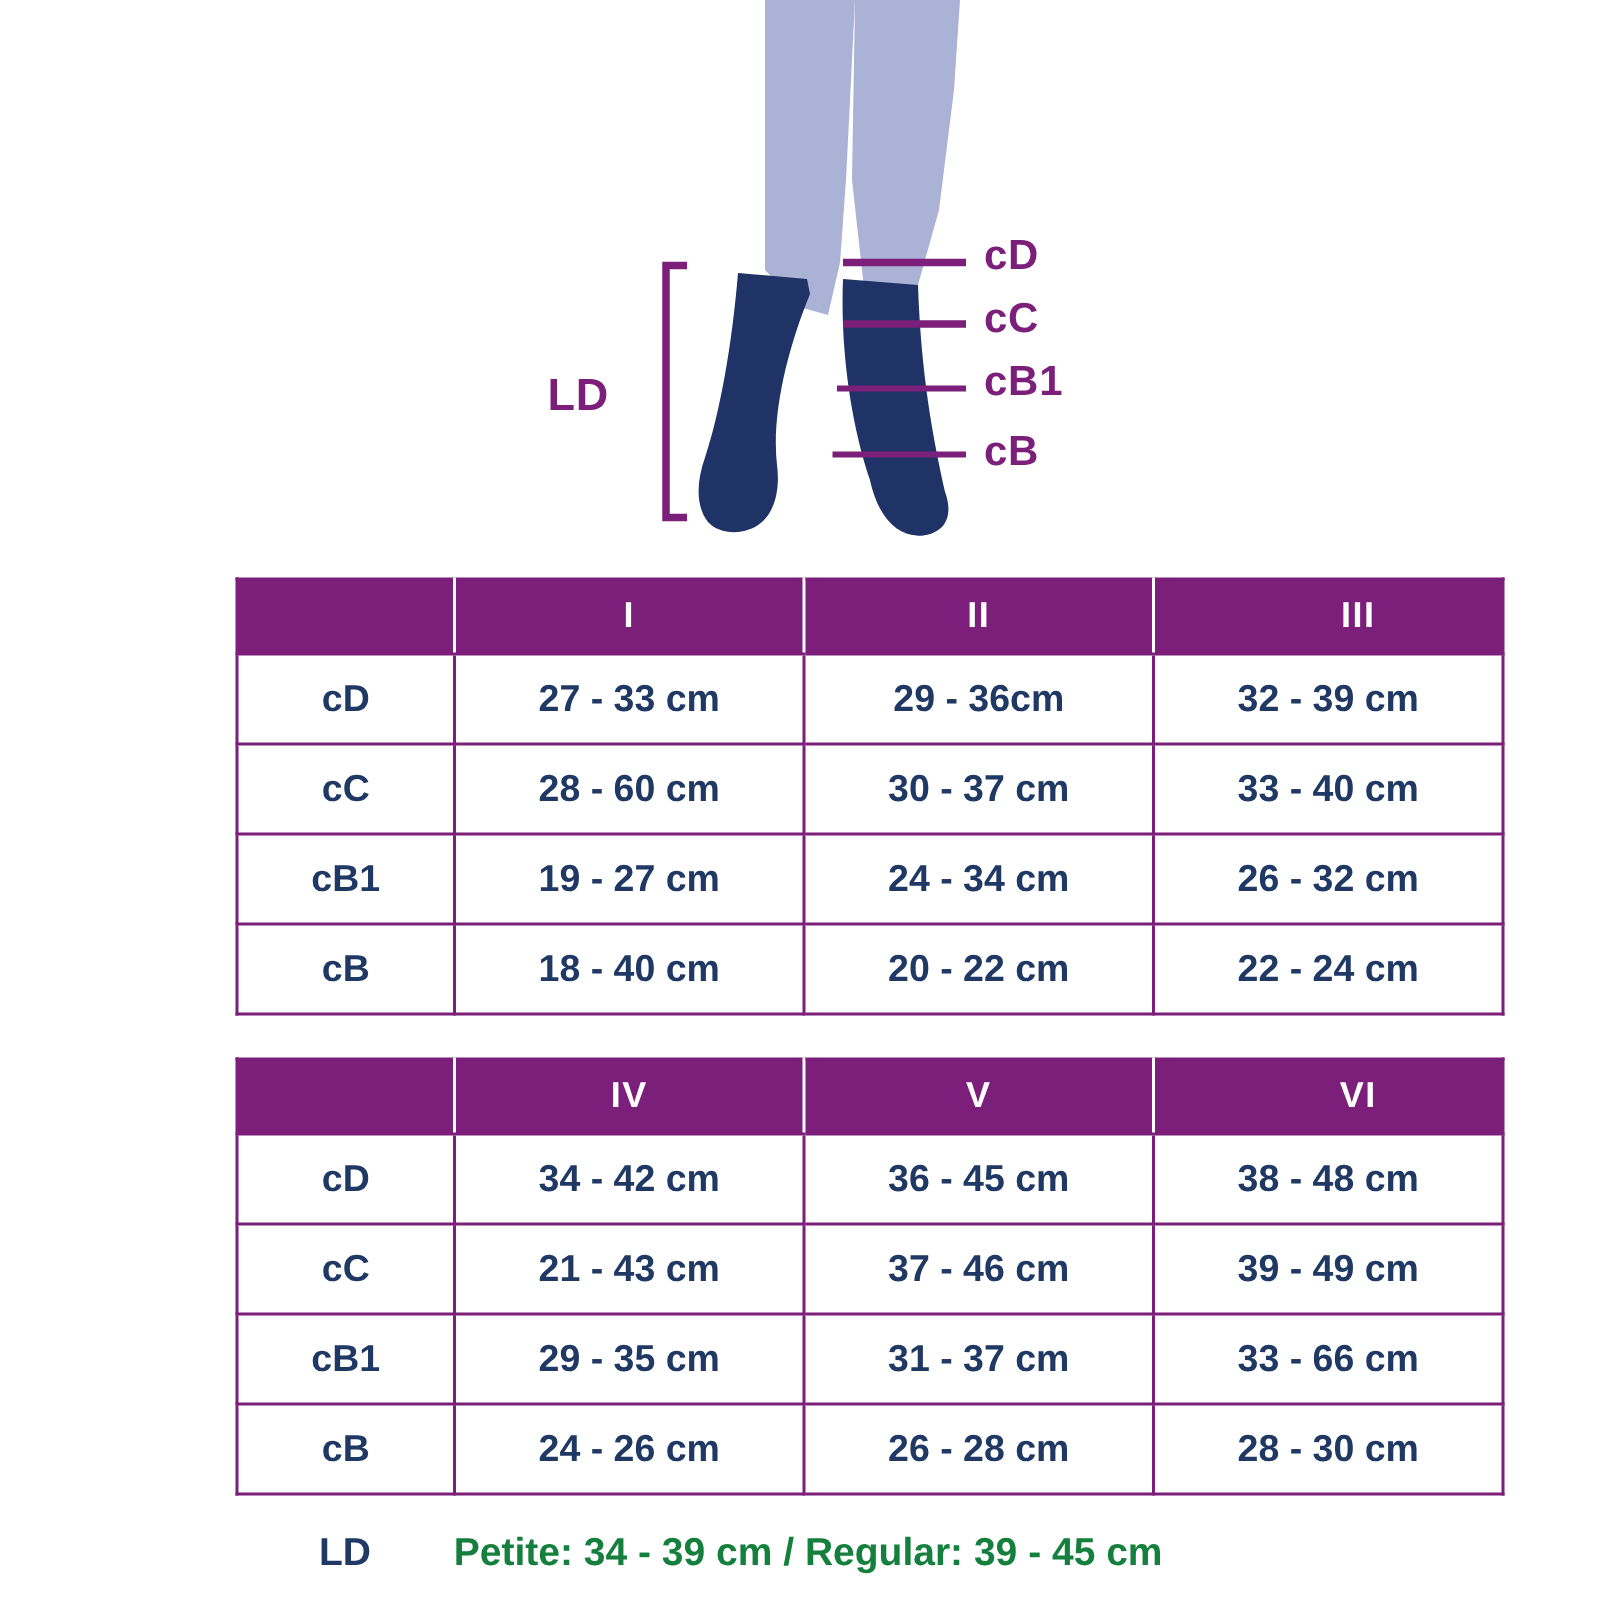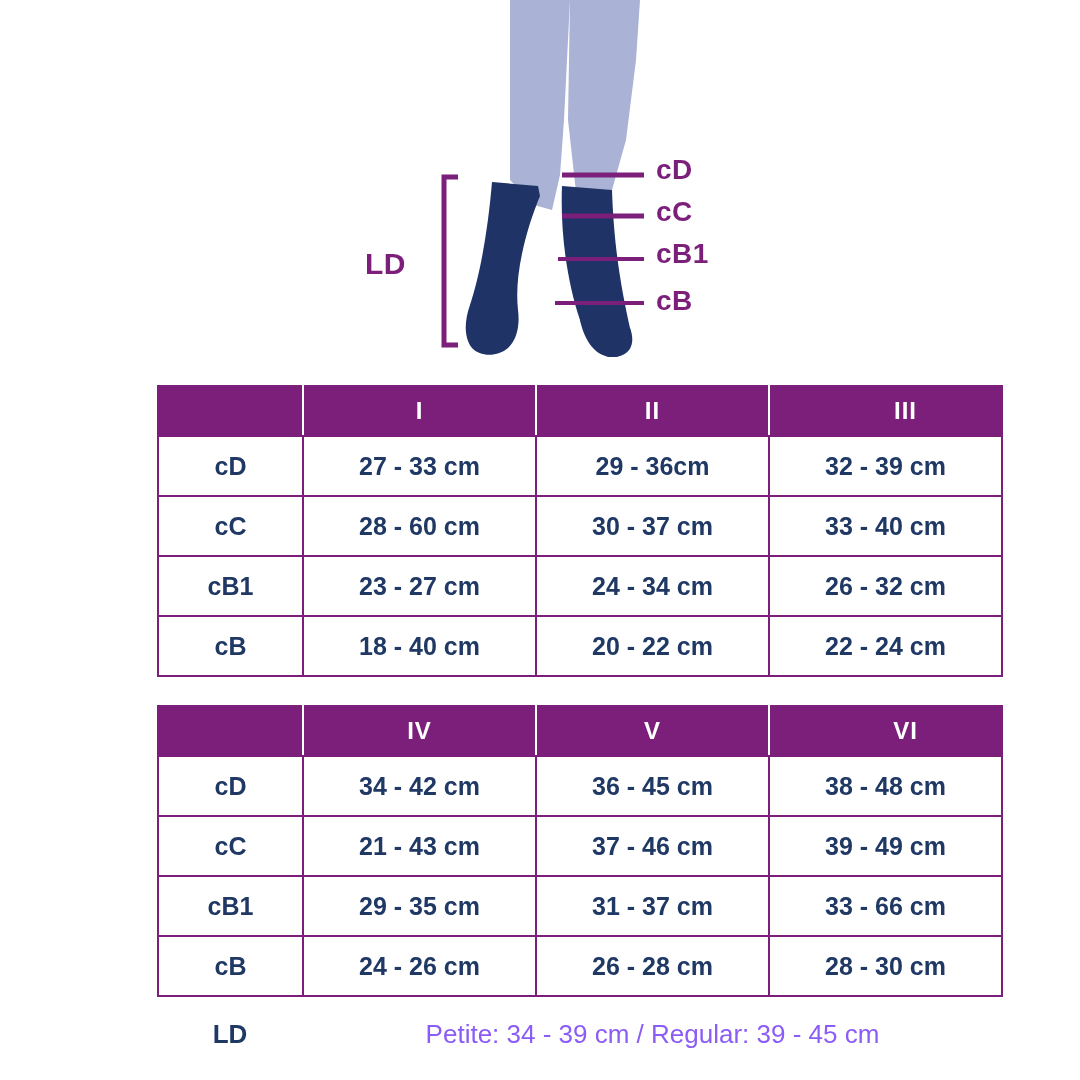--- a/index.html
+++ b/index.html
@@ -102,24 +102,23 @@
   }
   .footer-key {
     width: 145px;
     text-align: center;
     font-weight: bold;
     font-size: 26px;
     color: #1f3864;
   }
   .footer-val {
     flex: 1;
-    text-align: center;
-    font-weight: normal;
+    font-weight: bold;
     font-size: 26px;
-    color: #8b5cf6;
+    color: #15803d;
   }
 </style>
 </head>
 <body>
 
 <div class="page">
 
   <div class="illustration">
     <svg width="1080" height="385" viewBox="0 0 1080 385" xmlns="http://www.w3.org/2000/svg">
 
@@ -176,21 +175,21 @@
           <td>32 - 39 cm</td>
         </tr>
         <tr>
           <td class="row-label">cC</td>
           <td>28 - 60 cm</td>
           <td>30 - 37 cm</td>
           <td>33 - 40 cm</td>
         </tr>
         <tr>
           <td class="row-label">cB1</td>
-          <td>23 - 27 cm</td>
+          <td>19 - 27 cm</td>
           <td>24 - 34 cm</td>
           <td>26 - 32 cm</td>
         </tr>
         <tr>
           <td class="row-label">cB</td>
           <td>18 - 40 cm</td>
           <td>20 - 22 cm</td>
           <td>22 - 24 cm</td>
         </tr>
       </tbody>

